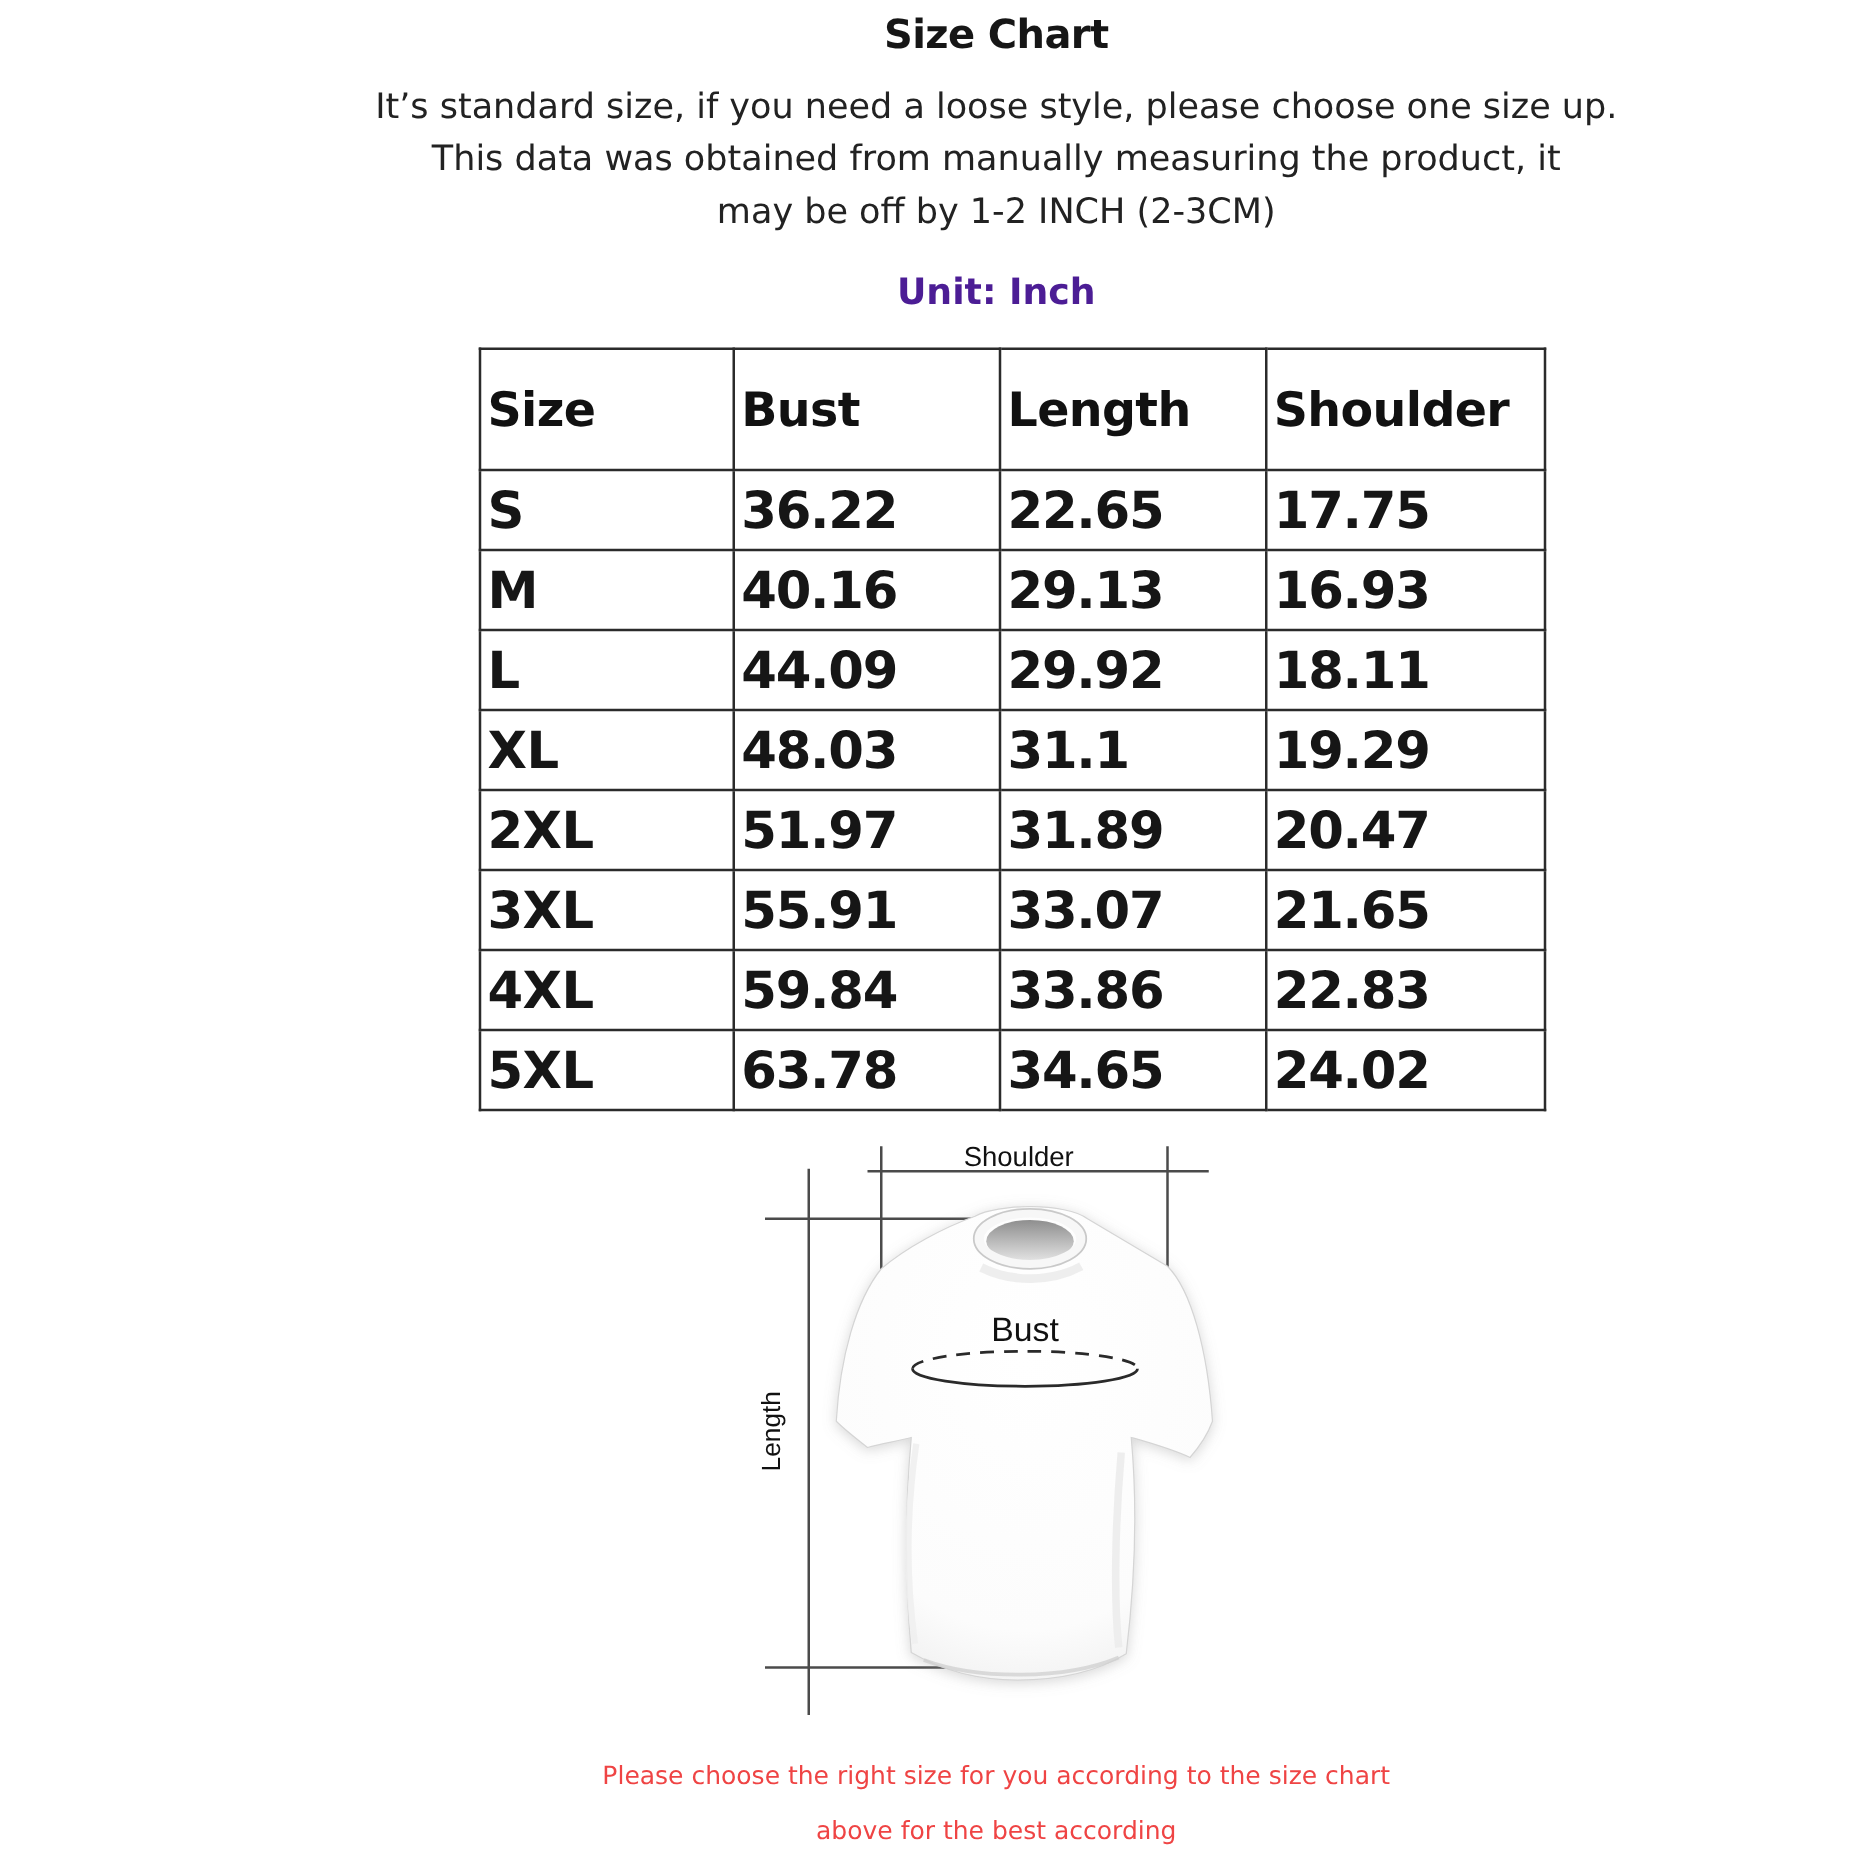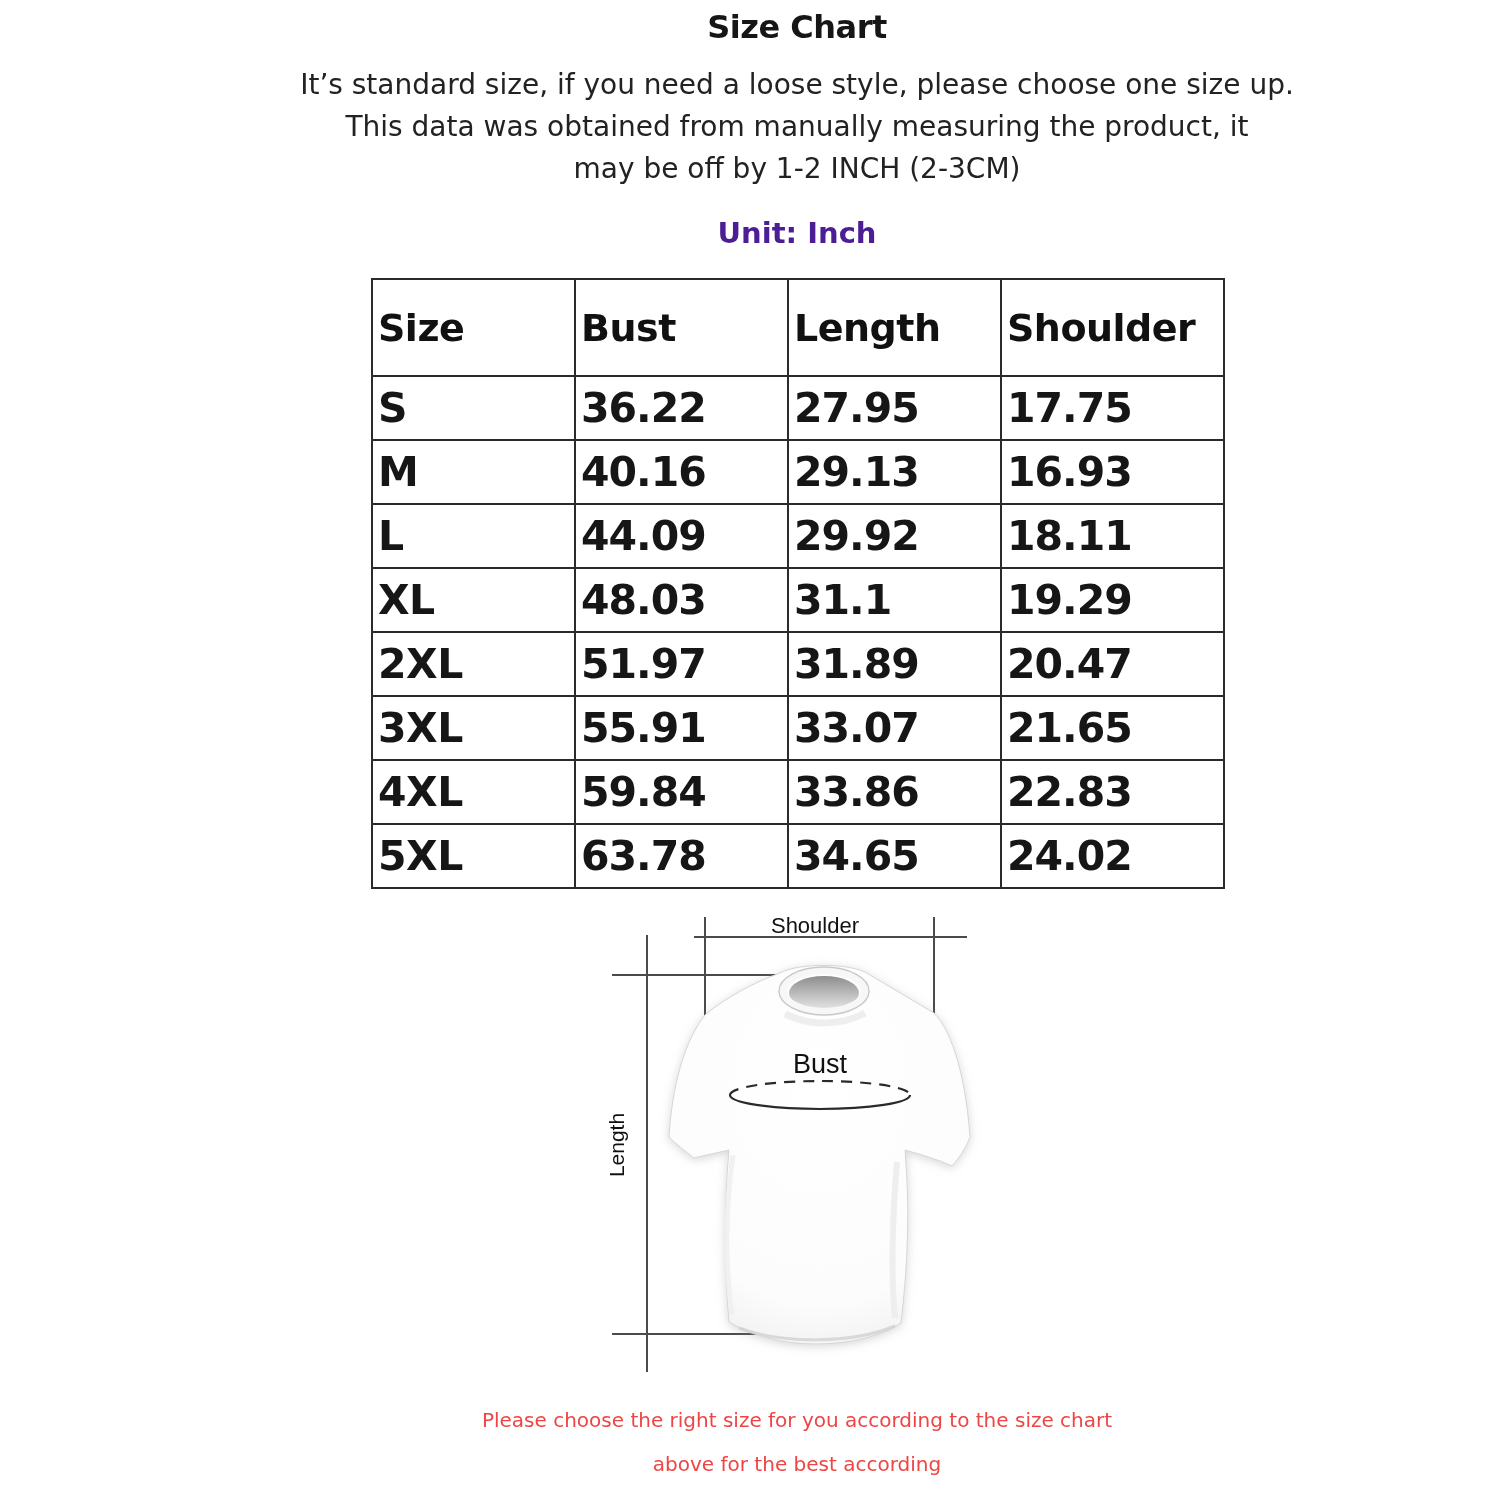--- a/index.html
+++ b/index.html
@@ -25,21 +25,21 @@
     color: #222222;
   }
   .unit {
     position: absolute; top: 216px; left: 0; width: 100%;
     text-align: center;
     font-size: 29px; font-weight: 700;
     color: #4c1d95;
   }
 
   table.size-table {
-    position: absolute; left: 324px; top: 278px;
+    position: absolute; left: 336px; top: 278px;
     width: 852px;
     border-collapse: collapse;
     table-layout: fixed;
   }
   .size-table th, .size-table td {
     border: 2px solid #2b2b2b;
     padding: 0 0 0 5px;
     text-align: left;
     vertical-align: middle;
     white-space: nowrap;
@@ -101,21 +101,21 @@
         <th>Size</th>
         <th>Bust</th>
         <th>Length</th>
         <th>Shoulder</th>
       </tr>
     </thead>
     <tbody>
       <tr>
         <td class="sz">S</td>
         <td>36.22</td>
-        <td>27.95</td>
+        <td>22.65</td>
         <td>17.75</td>
       </tr>
       <tr>
         <td class="sz">M</td>
         <td>40.16</td>
         <td>29.13</td>
         <td>16.93</td>
       </tr>
       <tr>
         <td class="sz">L</td>

